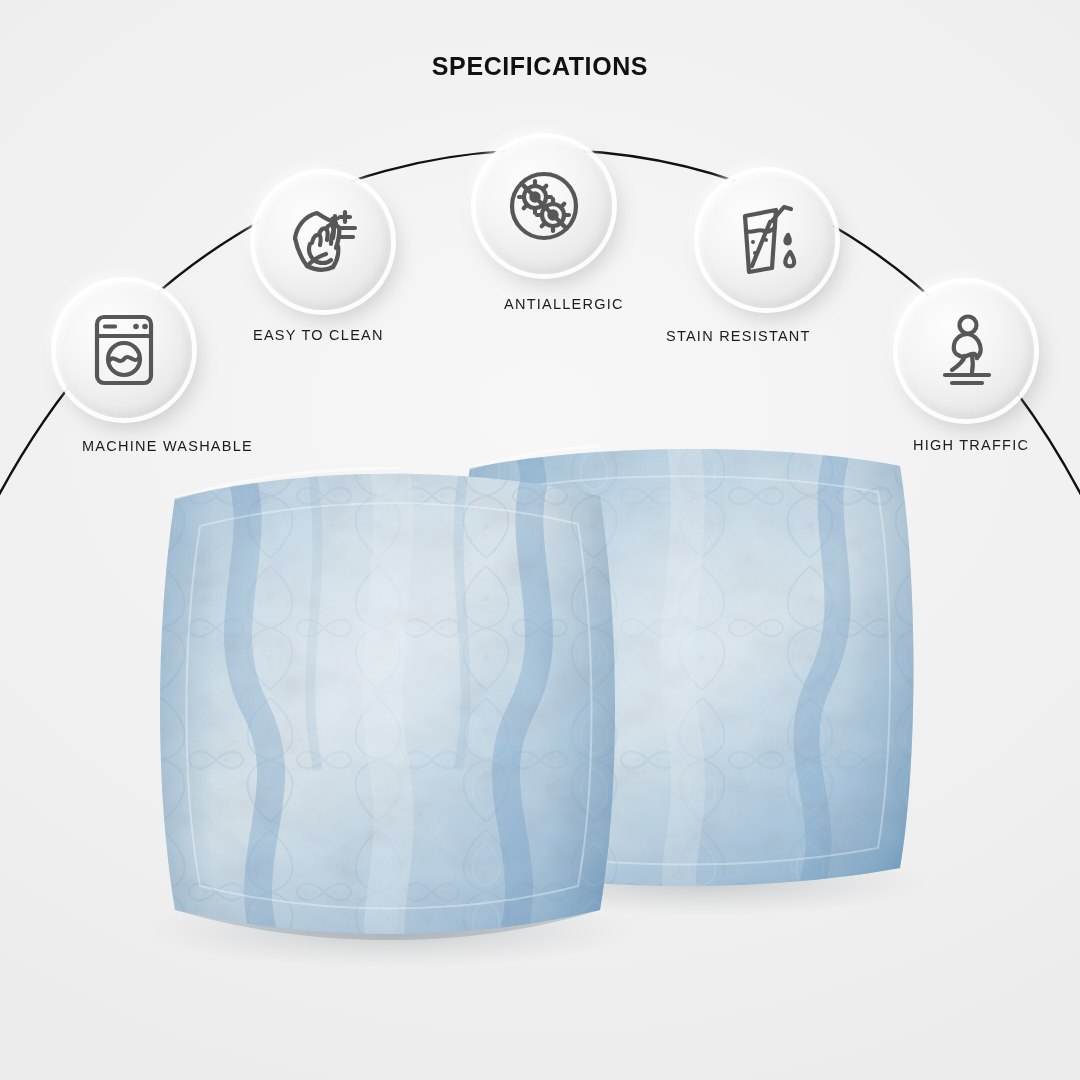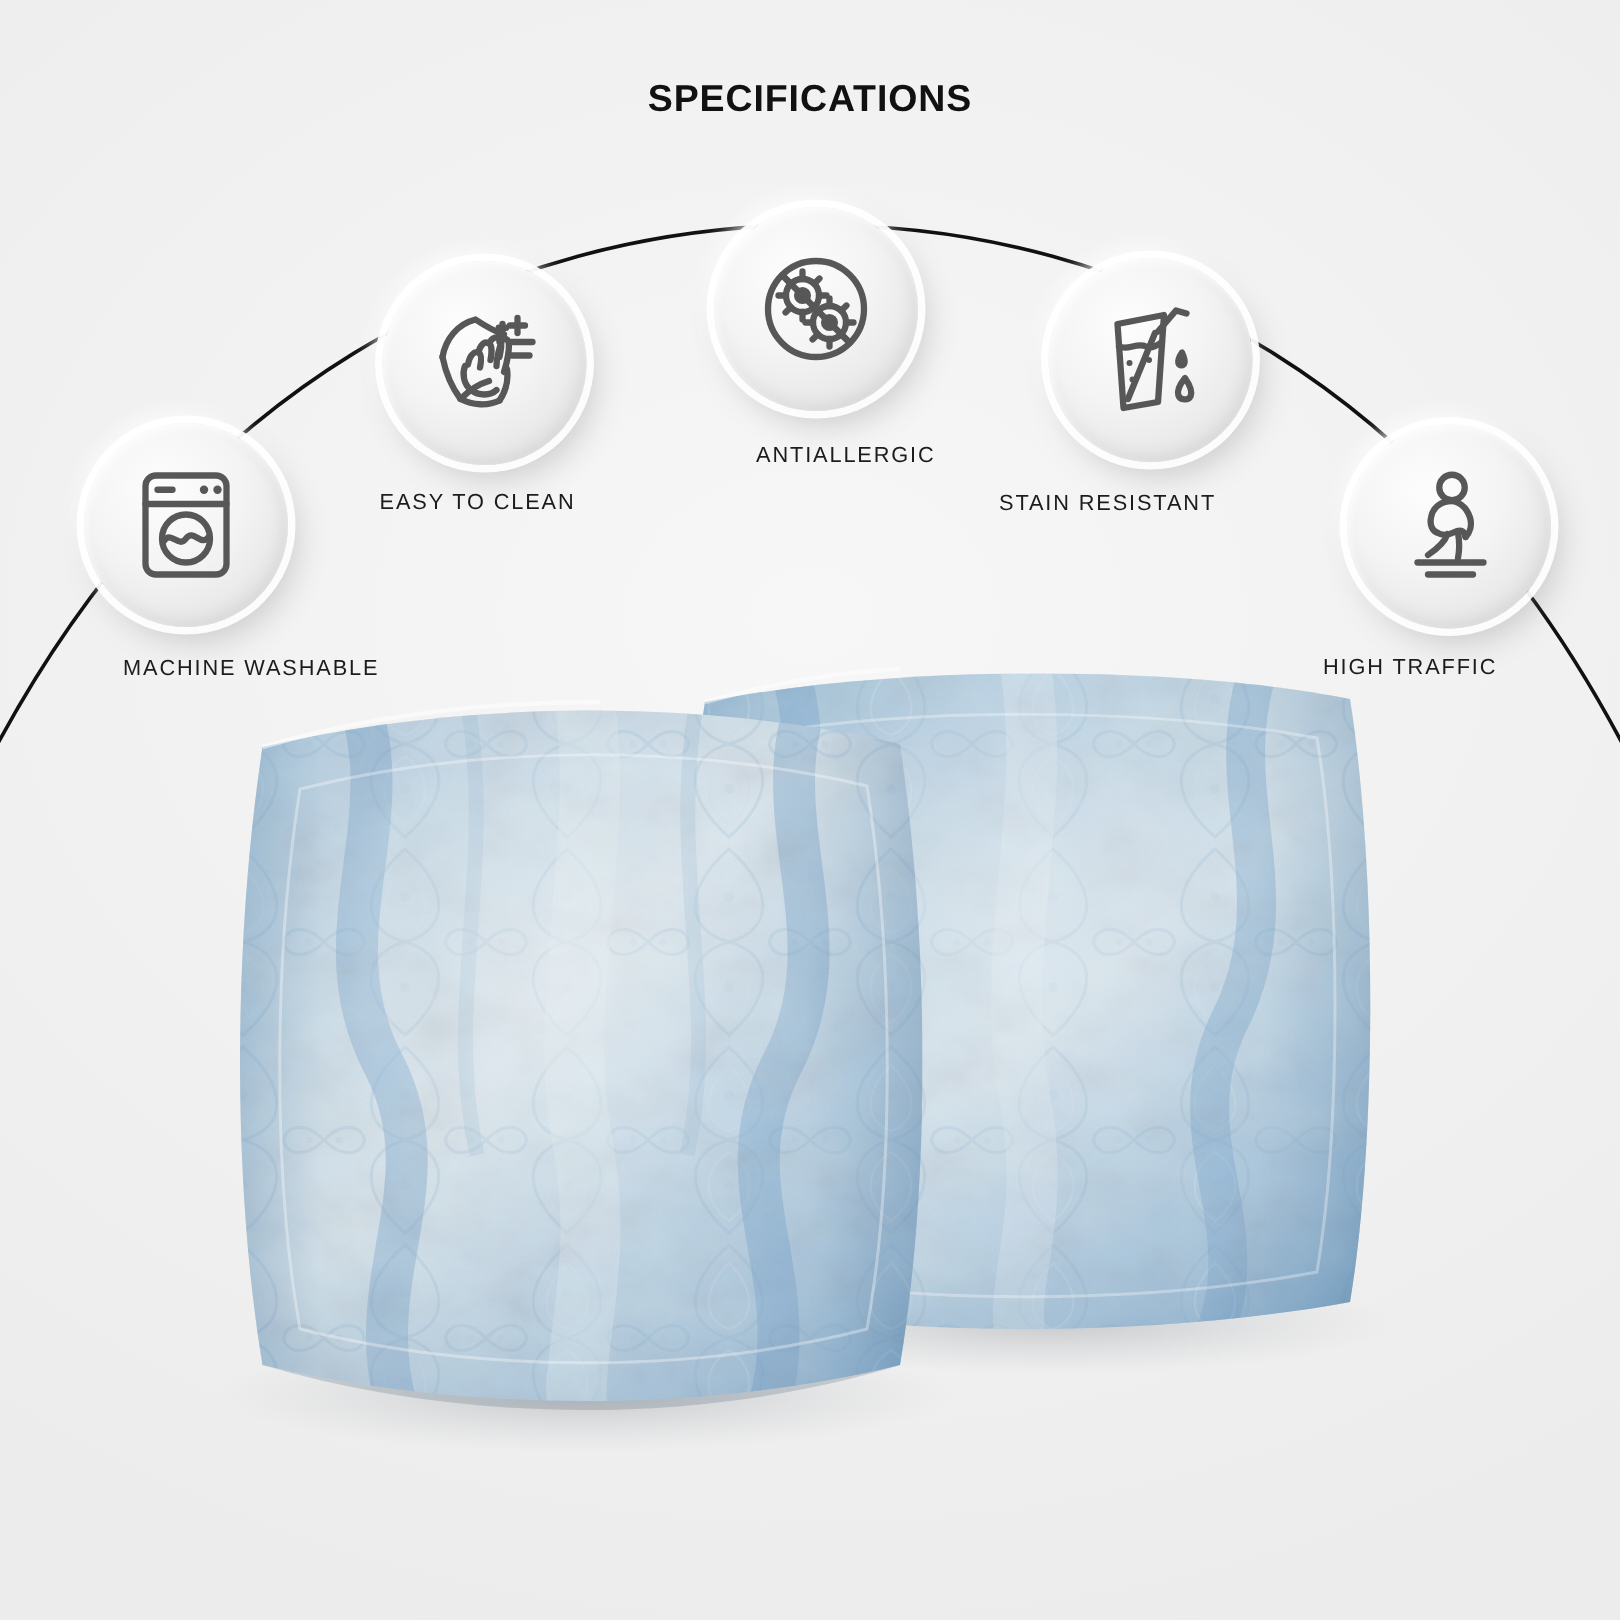--- a/index.html
+++ b/index.html
@@ -71,21 +71,21 @@
   #badge-0 { left:56px;  top:282px; }
   #badge-1 { left:255px; top:174px; }
   #badge-2 { left:476px; top:138px; }
   #badge-3 { left:699px; top:172px; }
   #badge-4 { left:898px; top:283px; }
 
   #cap-0 { left:50px;  top:438px;margin-left:32px; }
   #cap-1 { left:253px; top:327px; }
   #cap-2 { left:504px; top:296px; }
   #cap-3 { left:666px; top:328px; }
-  #cap-4 { left:882px; top:437px; }
+  #cap-4 { left:913px; top:437px; }
 
   
   #product { position:absolute; left:0; top:430px; width:1080px; height:620px; }
   #product svg { display:block; }
 </style>
 </head>
 <body>
 
 <div id="stage">
 

